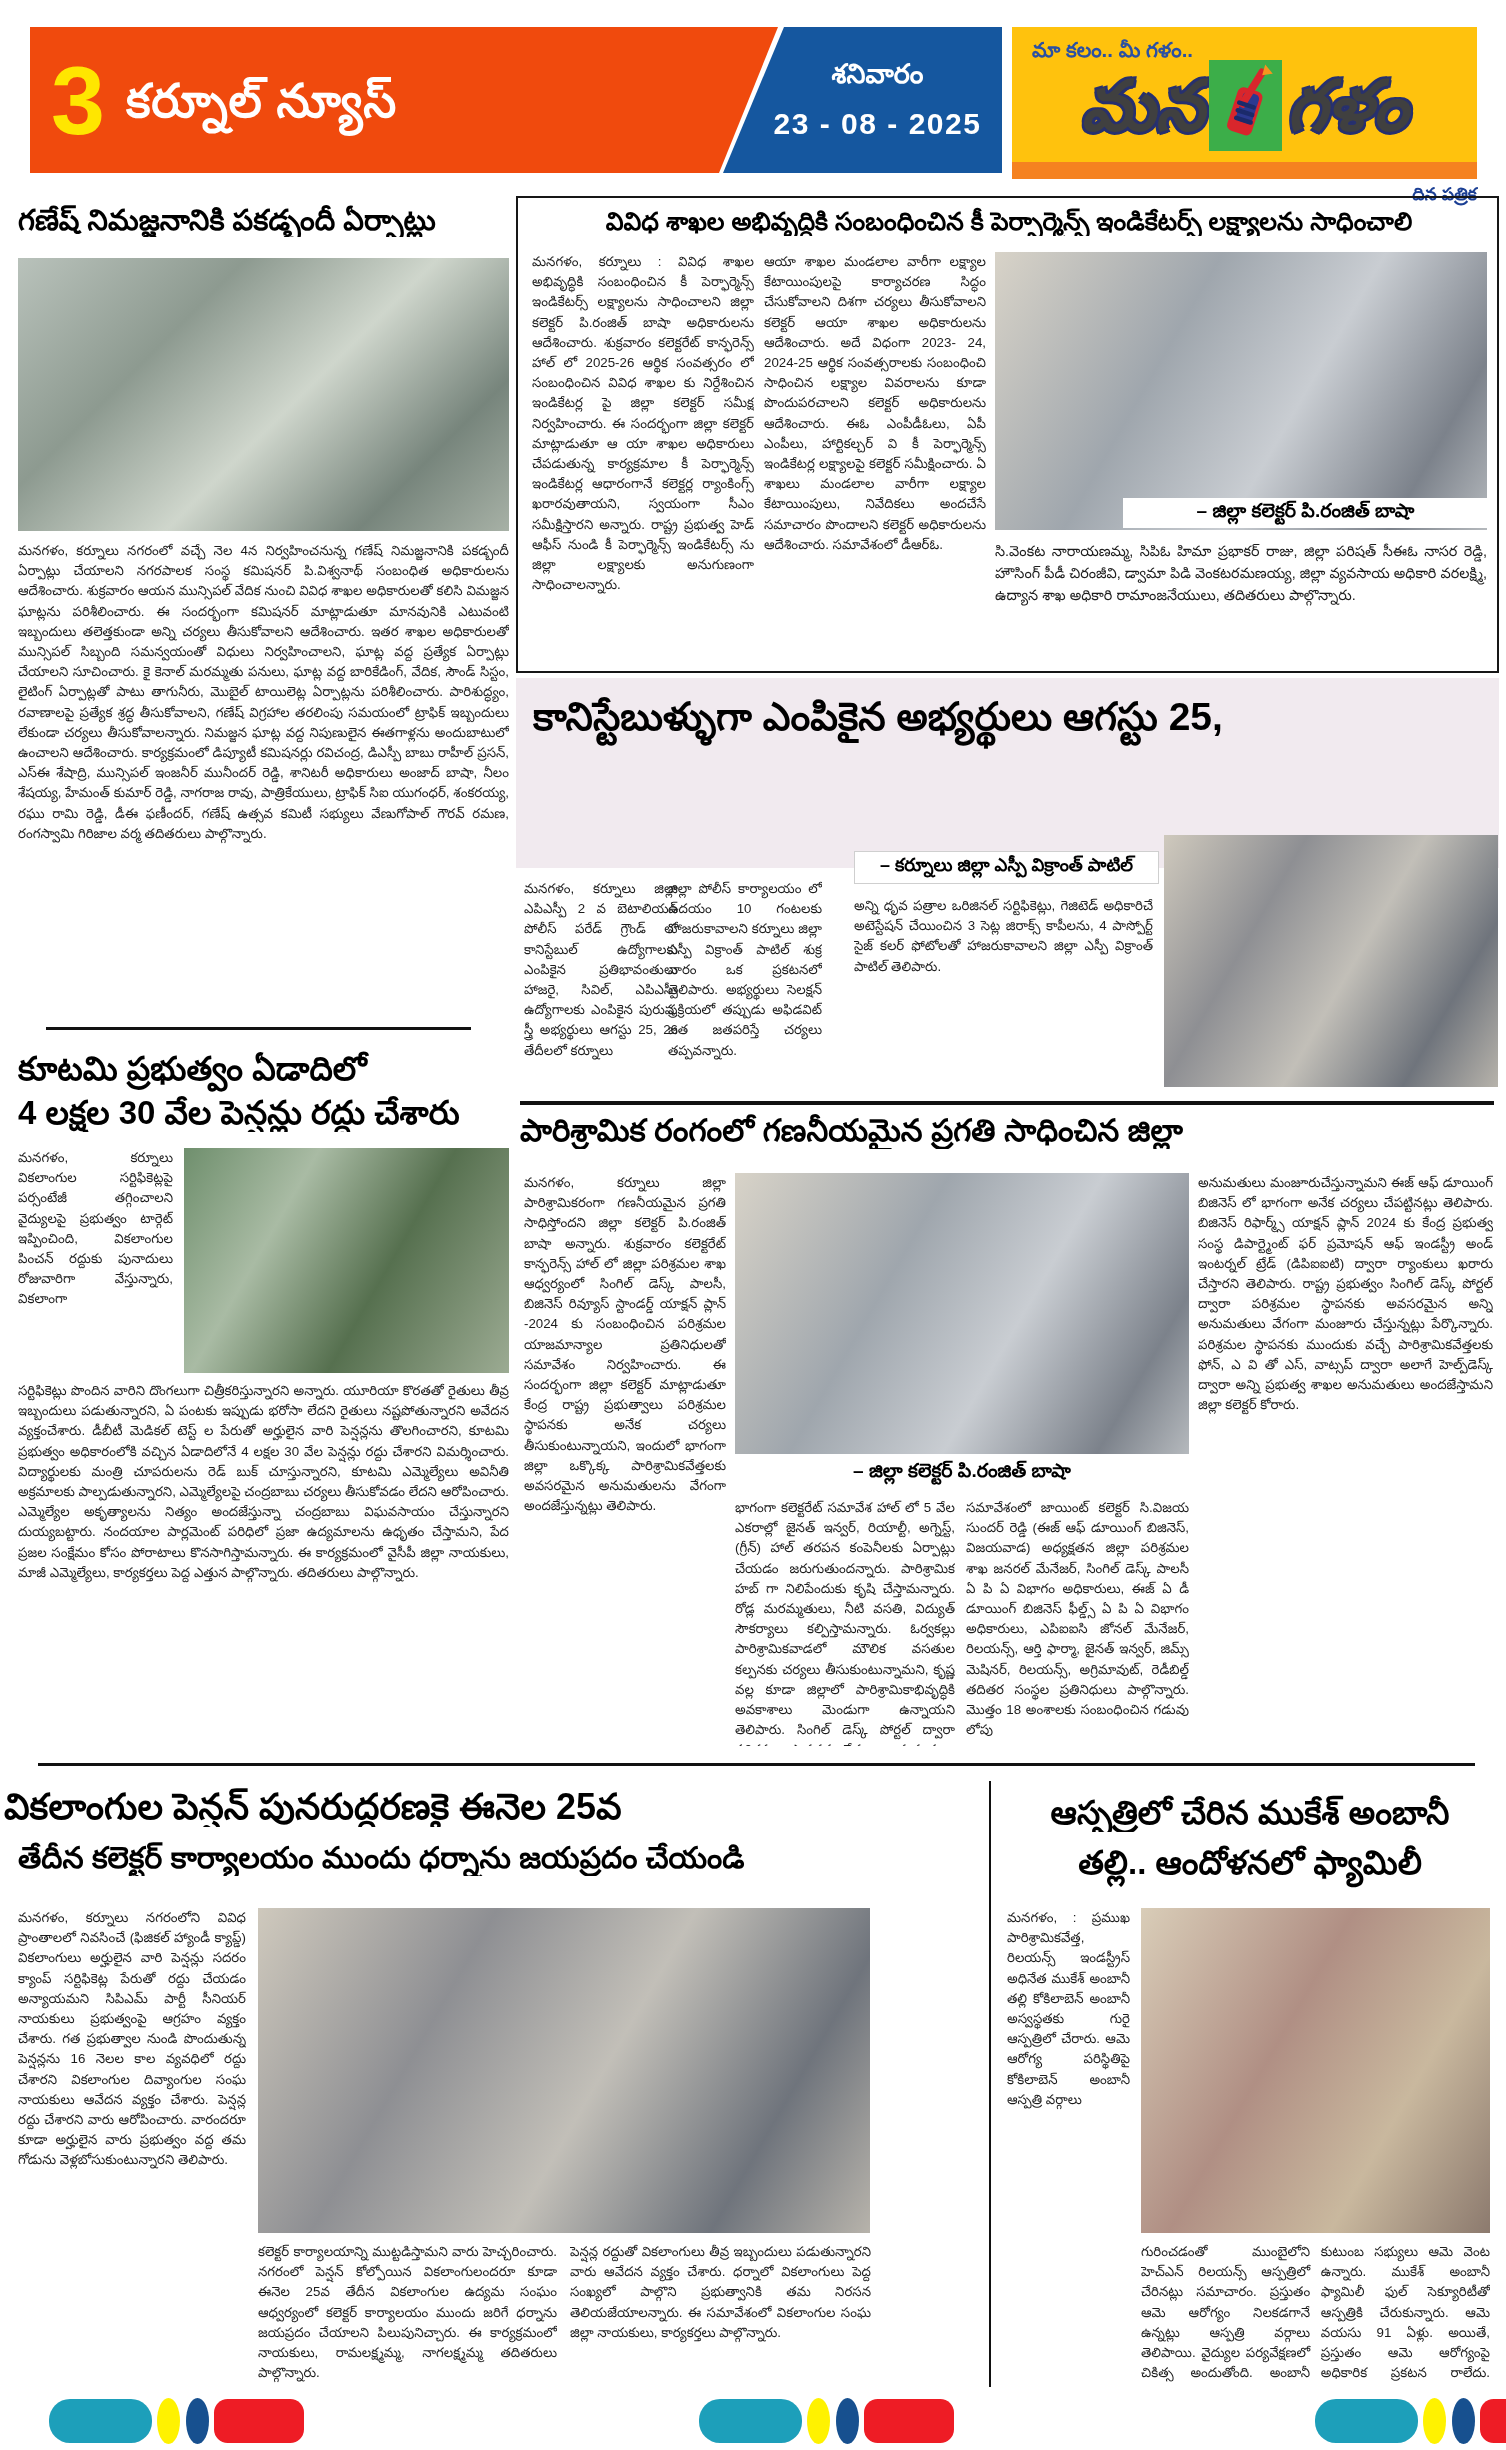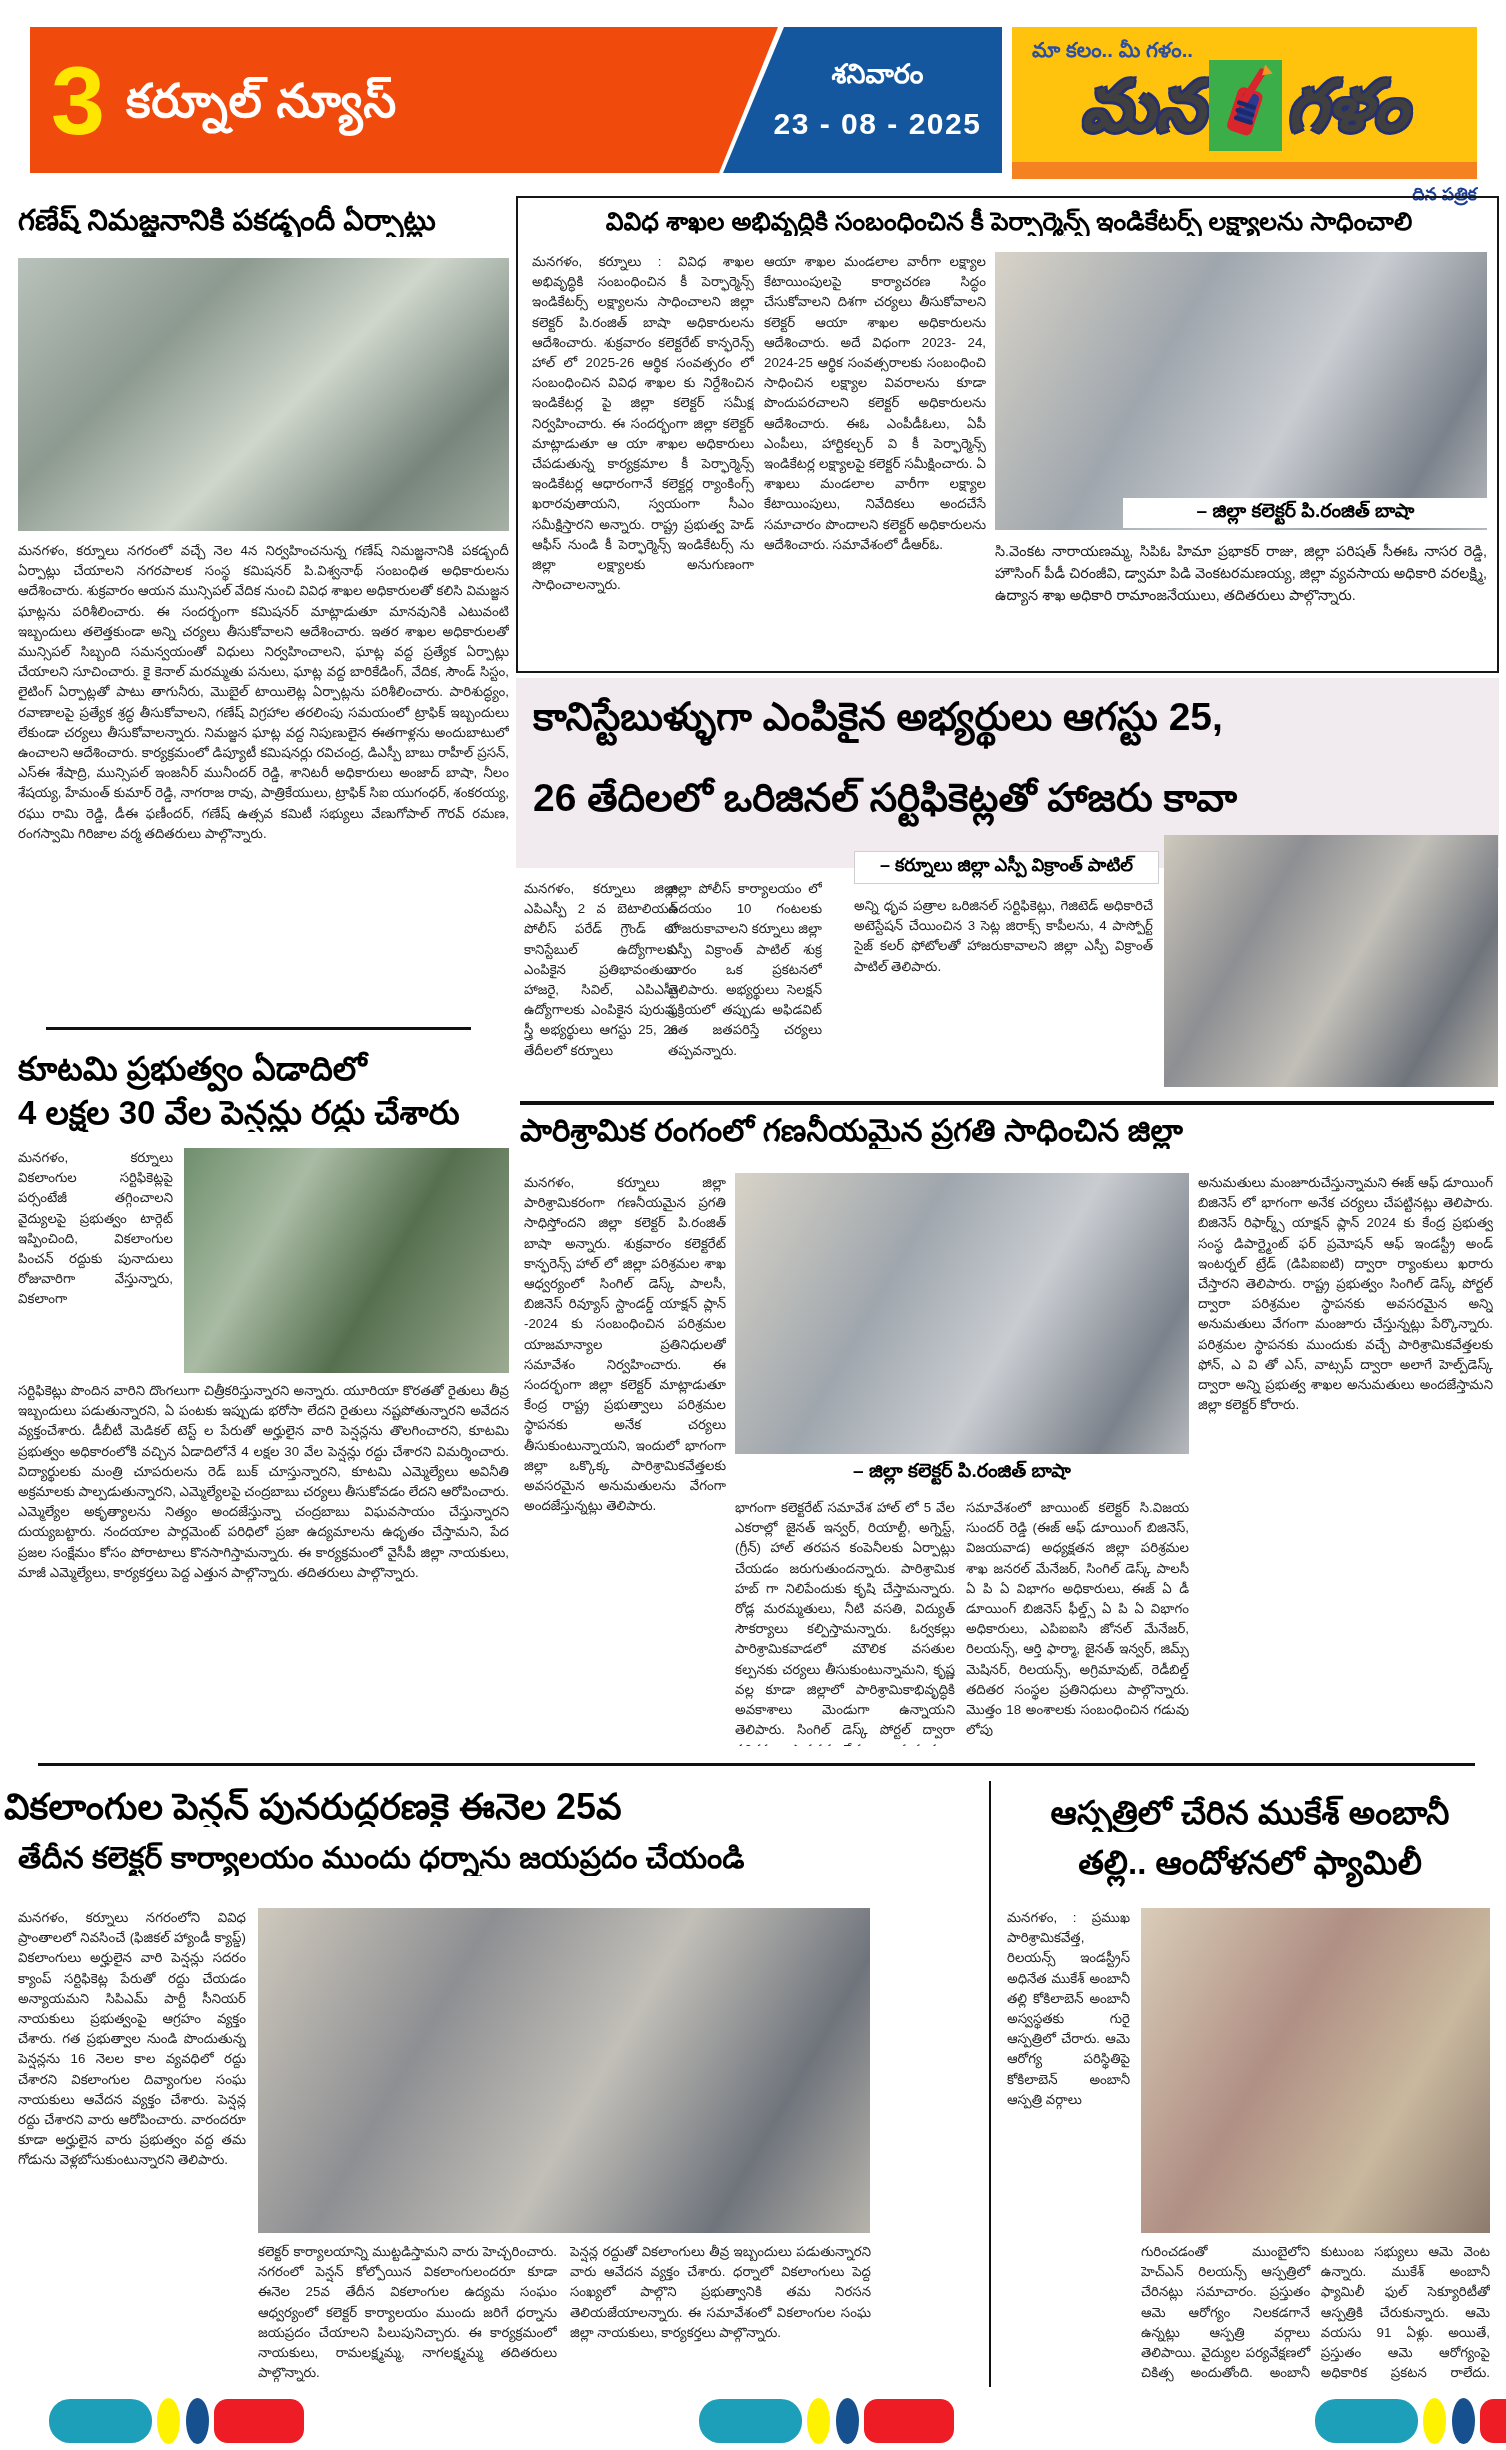--- a/index.html
+++ b/index.html
@@ -168,21 +168,20 @@
   <div class="abs kpi-box"></div>
   <div class="abs headline kpi-headline">వివిధ శాఖల అభివృద్ధికి సంబంధించిన కీ పెర్ఫార్మెన్స్ ఇండికేటర్స్ లక్ష్యాలను సాధించాలి</div>
   <div class="abs body-text kpi-col1">మనగళం, కర్నూలు : వివిధ శాఖల అభివృద్ధికి సంబంధించిన కీ పెర్ఫార్మెన్స్ ఇండికేటర్స్ లక్ష్యాలను సాధించాలని జిల్లా కలెక్టర్ పి.రంజిత్ బాషా అధికారులను ఆదేశించారు. శుక్రవారం కలెక్టరేట్ కాన్ఫరెన్స్ హాల్ లో 2025-26 ఆర్థిక సంవత్సరం లో సంబంధించిన వివిధ శాఖల కు నిర్దేశించిన ఇండికేటర్ల పై జిల్లా కలెక్టర్ సమీక్ష నిర్వహించారు. ఈ సందర్భంగా జిల్లా కలెక్టర్ మాట్లాడుతూ ఆ యా శాఖల అధికారులు చేపడుతున్న కార్యక్రమాల కీ పెర్ఫార్మెన్స్ ఇండికేటర్ల ఆధారంగానే కలెక్టర్ల ర్యాంకింగ్స్ ఖరారవుతాయని, స్వయంగా సీఎం సమీక్షిస్తారని అన్నారు. రాష్ట్ర ప్రభుత్వ హెడ్ ఆఫీస్ నుండి కీ పెర్ఫార్మెన్స్ ఇండికేటర్స్ ను జిల్లా లక్ష్యాలకు అనుగుణంగా సాధించాలన్నారు.</div>
   <div class="abs body-text kpi-col2">ఆయా శాఖల మండలాల వారీగా లక్ష్యాల కేటాయింపులపై కార్యాచరణ సిద్ధం చేసుకోవాలని దిశగా చర్యలు తీసుకోవాలని కలెక్టర్ ఆయా శాఖల అధికారులను ఆదేశించారు. అదే విధంగా 2023- 24, 2024-25 ఆర్థిక సంవత్సరాలకు సంబంధించి సాధించిన లక్ష్యాల వివరాలను కూడా పొందుపరచాలని కలెక్టర్ అధికారులను ఆదేశించారు. ఈఓ ఎంపీడీఓలు, ఏపీ ఎంపీలు, హార్టికల్చర్ వి కీ పెర్ఫార్మెన్స్ ఇండికేటర్ల లక్ష్యాలపై కలెక్టర్ సమీక్షించారు. ఏ శాఖలు మండలాల వారీగా లక్ష్యాల కేటాయింపులు, నివేదికలు అందచేసే సమాచారం పొందాలని కలెక్టర్ అధికారులను ఆదేశించారు. సమావేశంలో డీఆర్ఓ.</div>
   <div class="abs photo indoor kpi-photo"></div>
   <div class="abs caption kpi-caption">– జిల్లా కలెక్టర్ పి.రంజిత్ బాషా</div>
   <div class="abs body-text kpi-attendees">సి.వెంకట నారాయణమ్మ, సిపిఓ హిమా ప్రభాకర్ రాజు, జిల్లా పరిషత్ సీఈఓ నాసర రెడ్డి, హౌసింగ్ పీడీ చిరంజీవి, డ్వామా పిడి వెంకటరమణయ్య, జిల్లా వ్యవసాయ అధికారి వరలక్ష్మి, ఉద్యాన శాఖ అధికారి రామాంజనేయులు, తదితరులు పాల్గొన్నారు.</div>
 
   <div class="abs pink-box"></div>
   <div class="abs headline con-h1">కానిస్టేబుళ్ళుగా ఎంపికైన అభ్యర్థులు ఆగస్టు 25,</div>
-  <div class="abs headline con-h2">26 తేదిలలో ఒరిజినల్ సర్టిఫికెట్లతో హాజరు కావా</div>
   <div class="abs body-text con-col1">మనగళం, కర్నూలు జిల్లా ఎపిఎస్పీ 2 వ బెటాలియన్ పోలీస్ పరేడ్ గ్రౌండ్ లో కానిస్టేబుల్ ఉద్యోగాలకు ఎంపికైన ప్రతిభావంతులు హాజరై, సివిల్, ఎపిఎస్పీ ఉద్యోగాలకు ఎంపికైన పురుష, స్త్రీ అభ్యర్థులు ఆగస్టు 25, 26 తేదీలలో కర్నూలు</div>
   <div class="abs body-text con-col2">జిల్లా పోలీస్ కార్యాలయం లో ఉదయం 10 గంటలకు హాజరుకావాలని కర్నూలు జిల్లా ఎస్పీ విక్రాంత్ పాటిల్ శుక్ర వారం ఒక ప్రకటనలో తెలిపారు. అభ్యర్థులు సెలక్షన్ ప్రక్రియలో తప్పుడు అఫిడవిట్ జత జతపరిస్తే చర్యలు తప్పవన్నారు.</div>
   <div class="abs caption con-caption">– కర్నూలు జిల్లా ఎస్పీ విక్రాంత్ పాటిల్</div>
   <div class="abs body-text con-col3">అన్ని ధృవ పత్రాల ఒరిజినల్ సర్టిఫికెట్లు, గెజిటెడ్ అధికారిచే అటెస్టేషన్ చేయించిన 3 సెట్ల జిరాక్స్ కాపీలను, 4 పాస్పోర్ట్ సైజ్ కలర్ ఫోటోలతో హాజరుకావాలని జిల్లా ఎస్పీ విక్రాంత్ పాటిల్ తెలిపారు.</div>
   <div class="abs photo office con-photo"></div>
 
   <div class="abs rule-h ind-rule"></div>
   <div class="abs headline ind-headline">పారిశ్రామిక రంగంలో గణనీయమైన ప్రగతి సాధించిన జిల్లా</div>
   <div class="abs body-text ind-colL">మనగళం, కర్నూలు జిల్లా పారిశ్రామికరంగా గణనీయమైన ప్రగతి సాధిస్తోందని జిల్లా కలెక్టర్ పి.రంజిత్ బాషా అన్నారు. శుక్రవారం కలెక్టరేట్ కాన్ఫరెన్స్ హాల్ లో జిల్లా పరిశ్రమల శాఖ ఆధ్వర్యంలో సింగిల్ డెస్క్ పాలసీ, బిజినెస్ రివ్యూస్ స్టాండర్డ్ యాక్షన్ ప్లాన్ -2024 కు సంబంధించిన పరిశ్రమల యాజమాన్యాల ప్రతినిధులతో సమావేశం నిర్వహించారు. ఈ సందర్భంగా జిల్లా కలెక్టర్ మాట్లాడుతూ కేంద్ర రాష్ట్ర ప్రభుత్వాలు పరిశ్రమల స్థాపనకు అనేక చర్యలు తీసుకుంటున్నాయని, ఇందులో భాగంగా జిల్లా ఒక్కొక్క పారిశ్రామికవేత్తలకు అవసరమైన అనుమతులను వేగంగా అందజేస్తున్నట్లు తెలిపారు.</div>
   <div class="abs photo indoor ind-photo"></div>

